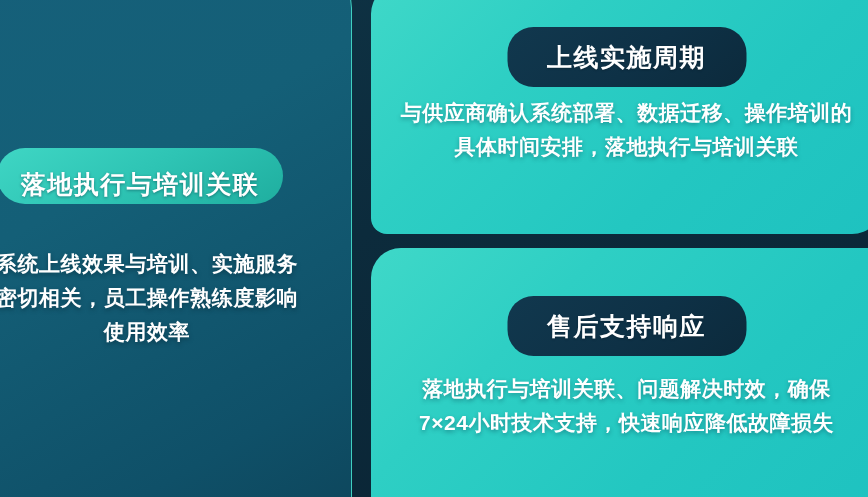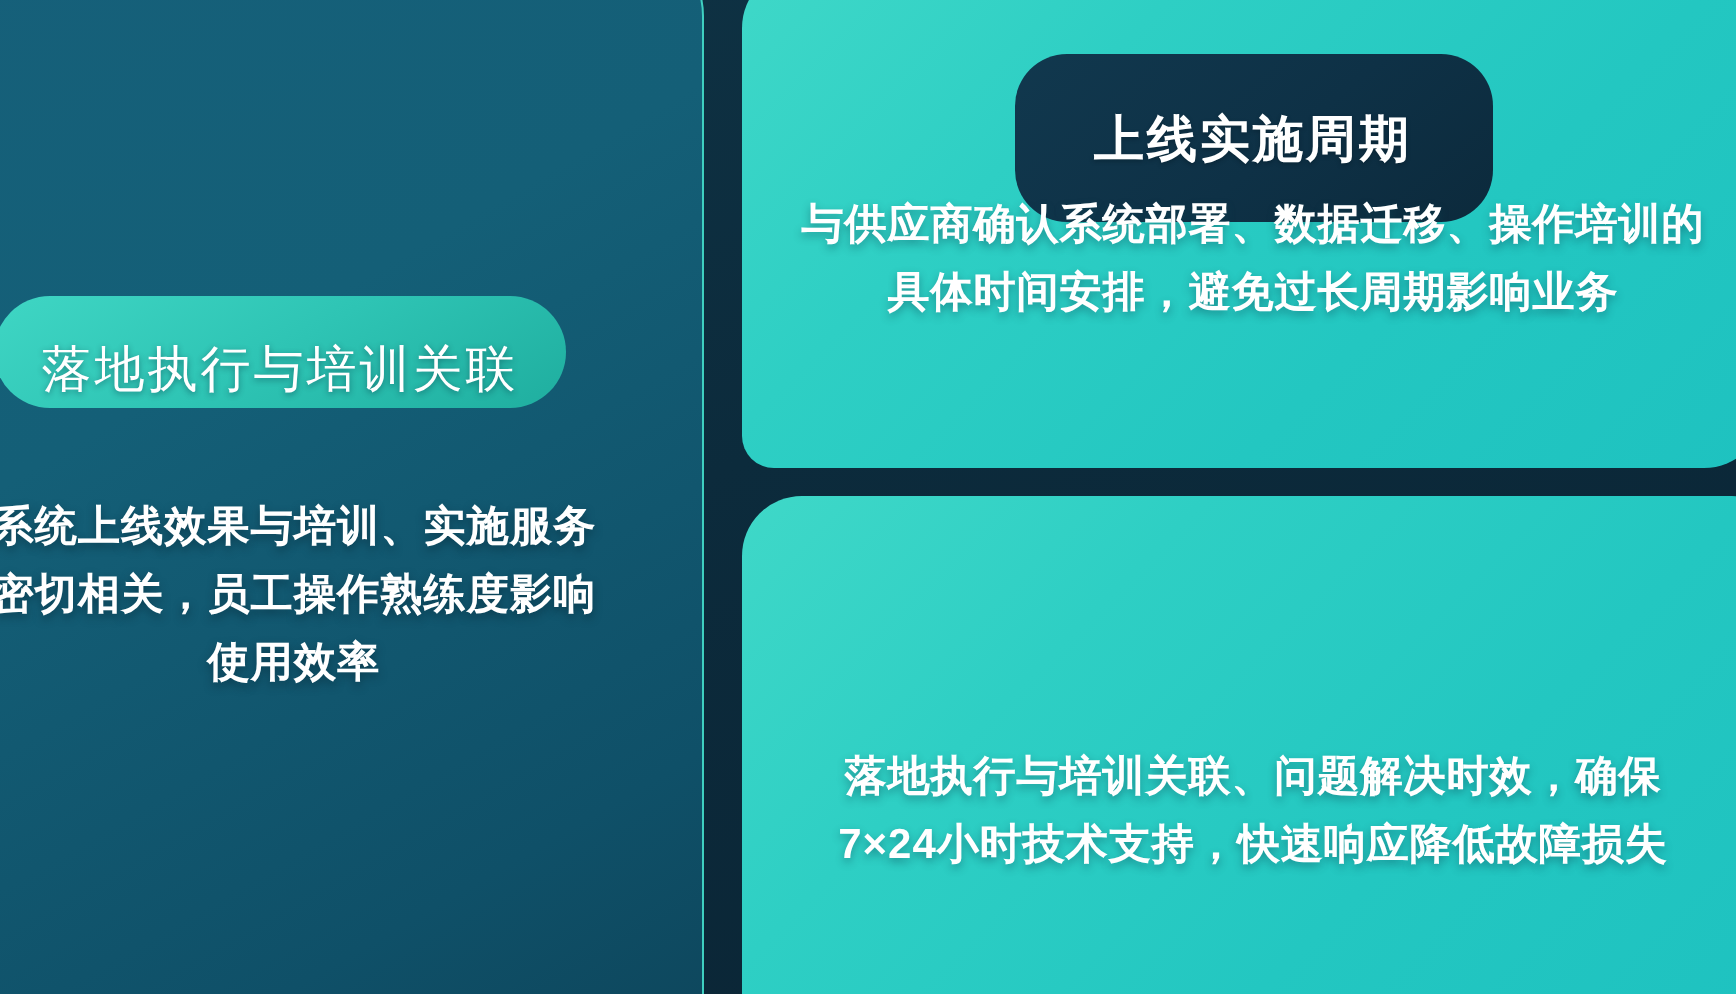--- a/index.html
+++ b/index.html
@@ -49,21 +49,21 @@
     border-radius: 28px;
     background: linear-gradient(150deg, #3fd6c4 0%, #2ec4b4 50%, #1fae9f 100%);
     display: flex;
     align-items: center;
     justify-content: center;
   }
 
   .left-pill-label {
     color: #ffffff;
     font-size: 25px;
-    font-weight: normal;
+    font-weight: bold;
     letter-spacing: 1.5px;
     text-shadow: 0 1px 3px rgba(5,40,55,0.45);
     white-space: nowrap;
     margin-top: 16px;
   }
 
   .left-body {
     position: absolute;
     left: 20px;
     top: 246px;
@@ -99,21 +99,21 @@
   }
 
   .card-pill {
     position: absolute;
     height: 52px;
     border-radius: 26px;
     background: linear-gradient(140deg, #11384e 0%, #0e3146 55%, #0c2a3c 100%);
     display: flex;
     align-items: center;
     justify-content: center;
-    padding: 16px 40px;
+    padding: 4px 40px;
   }
 
   .card-pill-label {
     color: #ffffff;
     font-size: 25px;
     font-weight: bold;
     letter-spacing: 1.5px;
     white-space: nowrap;
     text-shadow: 0 1px 2px rgba(0,20,30,0.35);
   }
@@ -160,20 +160,23 @@
 
       <div class="left-body">系统上线效果与培训、实施服务密切相关，员工操作熟练度影响使用效率</div>
 
     </div>
   </div>
 
   <div class="card card-top">
     <div class="card-pill">
       <span class="card-pill-label">上线实施周期</span>
     </div>
-    <div class="card-body">与供应商确认系统部署、数据迁移、操作培训的具体时间安排，避免过长周期影响业务</div>
+    <div class="card-body">与供应商确认系统部署、数据迁移、操作培训的具体时间安排，落地执行与培训关联</div>
   </div>
 
   <div class="card card-bottom">
+    <div class="card-pill">
+      <span class="card-pill-label">售后支持响应</span>
+    </div>
     <div class="card-body">落地执行与培训关联、问题解决时效，确保7×24小时技术支持，快速响应降低故障损失</div>
   </div>
 
 </div>
 
 </body></html>

